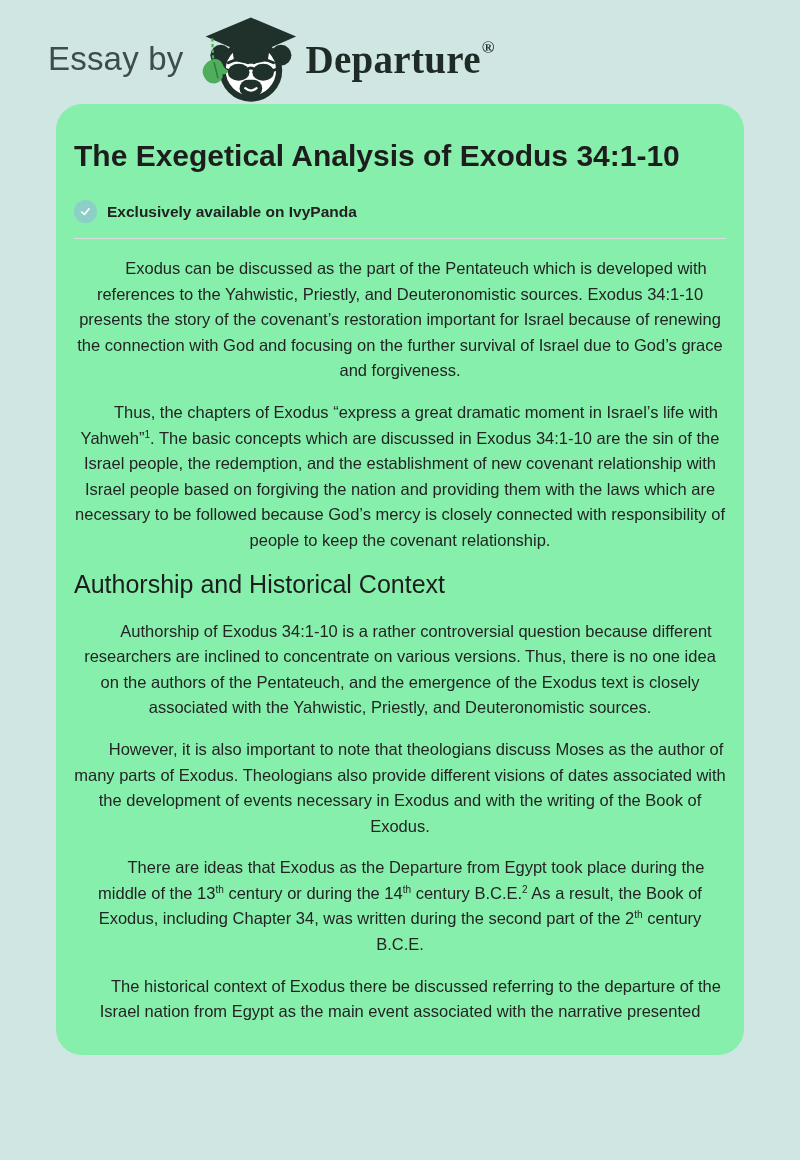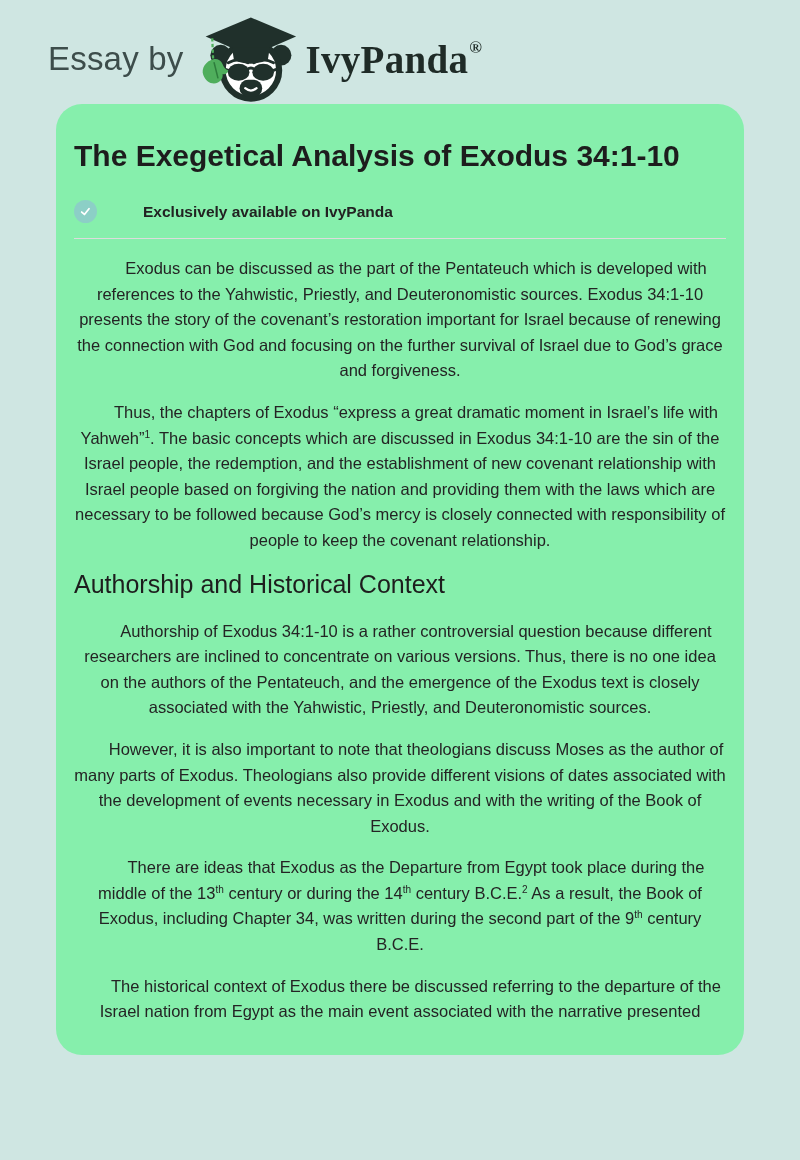--- a/index.html
+++ b/index.html
@@ -52,21 +52,21 @@
     border-radius: 26px;
     padding: 28px 18px 30px;
   }
   h1.title {
     font-size: 30px;
     line-height: 47px;
     margin: 0 0 21px;
     color: #1d1d1d;
     font-weight: 700;
   }
-  .badge { display: flex; align-items: center; margin: 18px 0 15px; gap: 36px; }
+  .badge { display: flex; align-items: center; margin: 18px 0 15px; }
   .check {
     width: 23px; height: 23px;
     border-radius: 50%;
     background: #8ccfc6;
     display: inline-flex;
     align-items: center;
     justify-content: center;
     margin-right: 10px;
     flex: 0 0 auto;
   }
@@ -124,21 +124,21 @@
 
       <polygon points="54,2 102,22 54,43 6,22" fill="#20302b"></polygon>
       <path d="M34 34 L74 34 L72 47 Q54 55 36 47 Z" fill="#20302b"></path>
 
       <line x1="13" y1="24" x2="14" y2="48" stroke="#4fae5c" stroke-width="2.4" stroke-dasharray="3.5 2.5"></line>
       <path d="M15 46 C6 48 1 56 3.5 63 C6 70 13 74 19 71 C22.5 69.5 24.5 66 24 62 C27 63 29.5 61 30 58 C27 57 25 54.5 24 51.5 C22 47 18.5 45.5 15 46 Z" fill="#4fae5c"></path>
       <line x1="15" y1="50" x2="19" y2="66" stroke="#2e7d3c" stroke-width="1.6" stroke-linecap="round"></line>
     </svg>
   </span>
   <span class="brand">
-    <span>IvyPanda</span>
+    <span>Departure</span>
       <sup class="reg">®</sup>
   </span>
 </header>
 
 <main class="card">
   <h1 class="title">The Exegetical Analysis of Exodus 34:1-10</h1>
 
   <div class="badge">
     <span class="check">
       <svg viewBox="0 0 24 24" xmlns="http://www.w3.org/2000/svg" aria-hidden="true">
@@ -150,15 +150,15 @@
 
   <hr class="divider">
 
   <p class="para"><span>Exodus can be discussed as the part of the Pentateuch which is developed with references to the Yahwistic, Priestly, and Deuteronomistic sources. Exodus 34:1-10 presents the story of the covenant’s restoration important for Israel because of renewing the connection with God and focusing on the further survival of Israel due to God’s grace and forgiveness.</span></p>
   <p class="para"><span>Thus, the chapters of Exodus “express a great dramatic moment in Israel’s life with Yahweh”</span><sup>1</sup><span>. The basic concepts which are discussed in Exodus 34:1-10 are the sin of the Israel people, the redemption, and the establishment of new covenant relationship with Israel people based on forgiving the nation and providing them with the laws which are necessary to be followed because God’s mercy is closely connected with responsibility of people to keep the covenant relationship.</span></p>
 
   <h2 class="section-heading">Authorship and Historical Context</h2>
 
   <p class="para"><span>Authorship of Exodus 34:1-10 is a rather controversial question because different researchers are inclined to concentrate on various versions. Thus, there is no one idea on the authors of the Pentateuch, and the emergence of the Exodus text is closely associated with the Yahwistic, Priestly, and Deuteronomistic sources.</span></p>
   <p class="para"><span>However, it is also important to note that theologians discuss Moses as the author of many parts of Exodus. Theologians also provide different visions of dates associated with the development of events necessary in Exodus and with the writing of the Book of Exodus.</span></p>
-  <p class="para"><span>There are ideas that Exodus as the Departure from Egypt took place during the middle of the 13</span><sup>th</sup><span> century or during the 14</span><sup>th</sup><span> century B.C.E.</span><sup>2</sup><span> As a result, the Book of Exodus, including Chapter 34, was written during the second part of the 9</span><sup>th</sup><span> century B.C.E.</span></p>
+  <p class="para"><span>There are ideas that Exodus as the Departure from Egypt took place during the middle of the 13</span><sup>th</sup><span> century or during the 14</span><sup>th</sup><span> century B.C.E.</span><sup>2</sup><span> As a result, the Book of Exodus, including Chapter 34, was written during the second part of the 2</span><sup>th</sup><span> century B.C.E.</span></p>
   <p class="para"><span>The historical context of Exodus there be discussed referring to the departure of the Israel nation from Egypt as the main event associated with the narrative presented</span></p>
 </main>
 
 </body></html>

